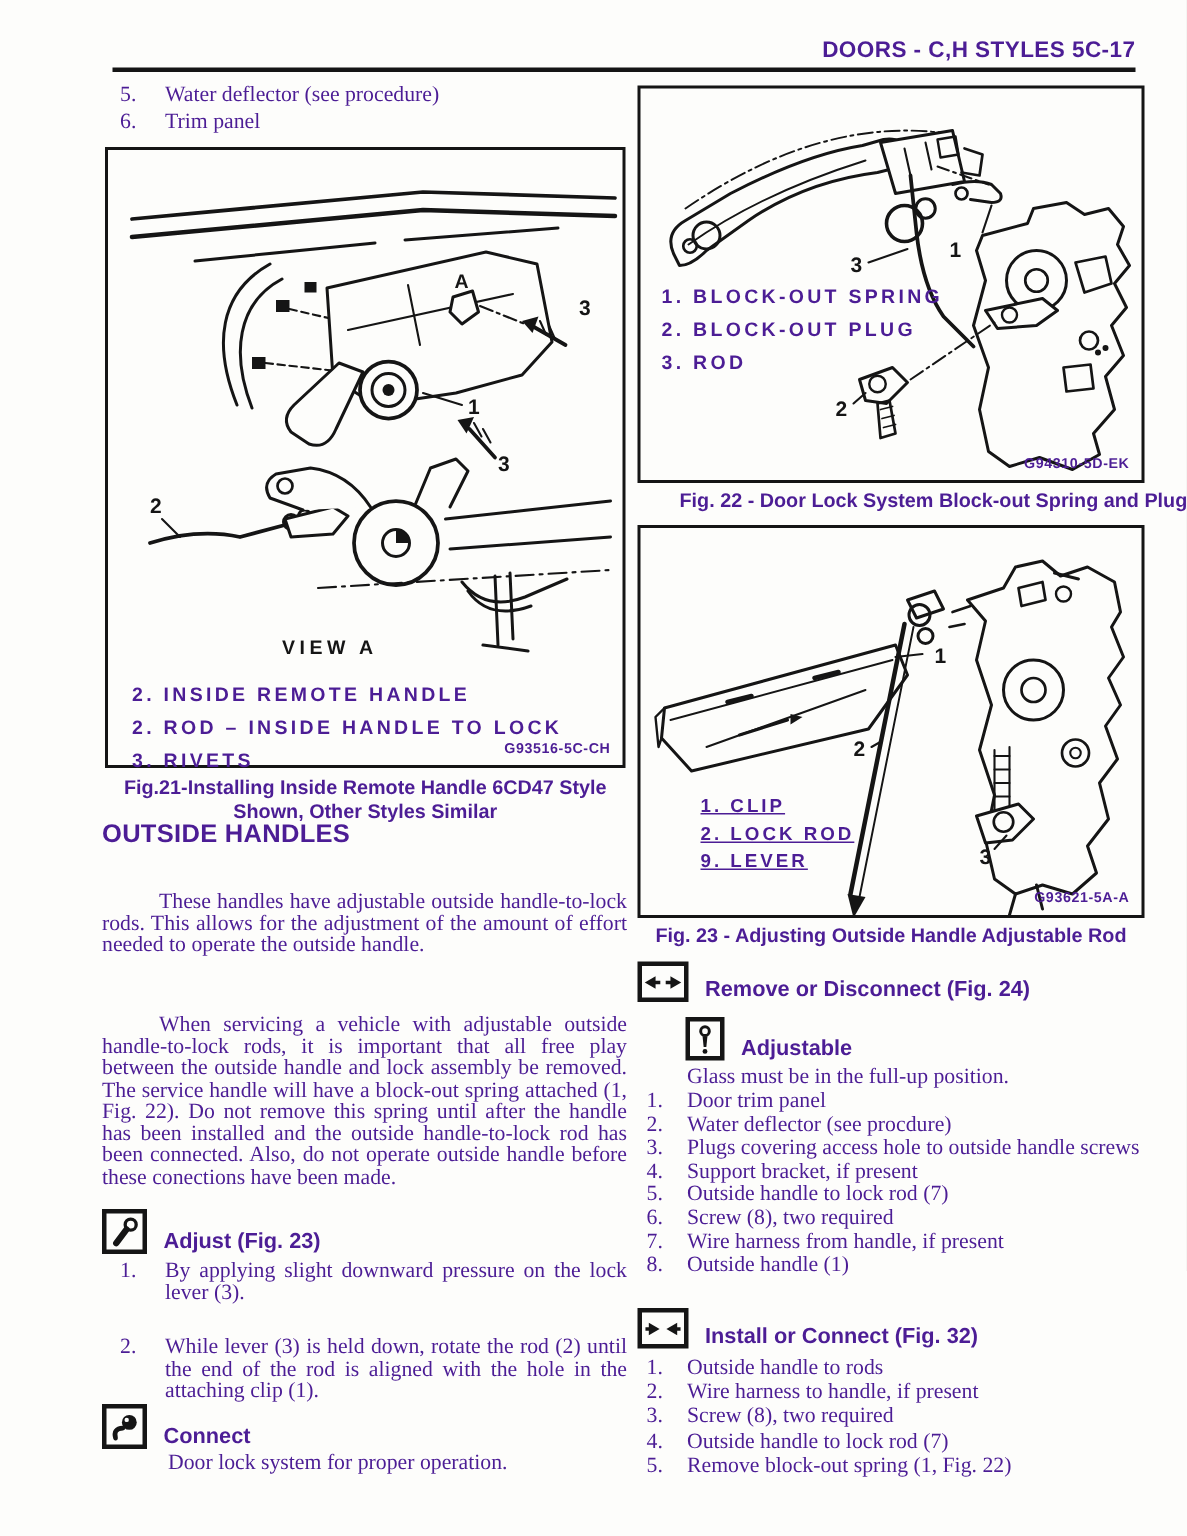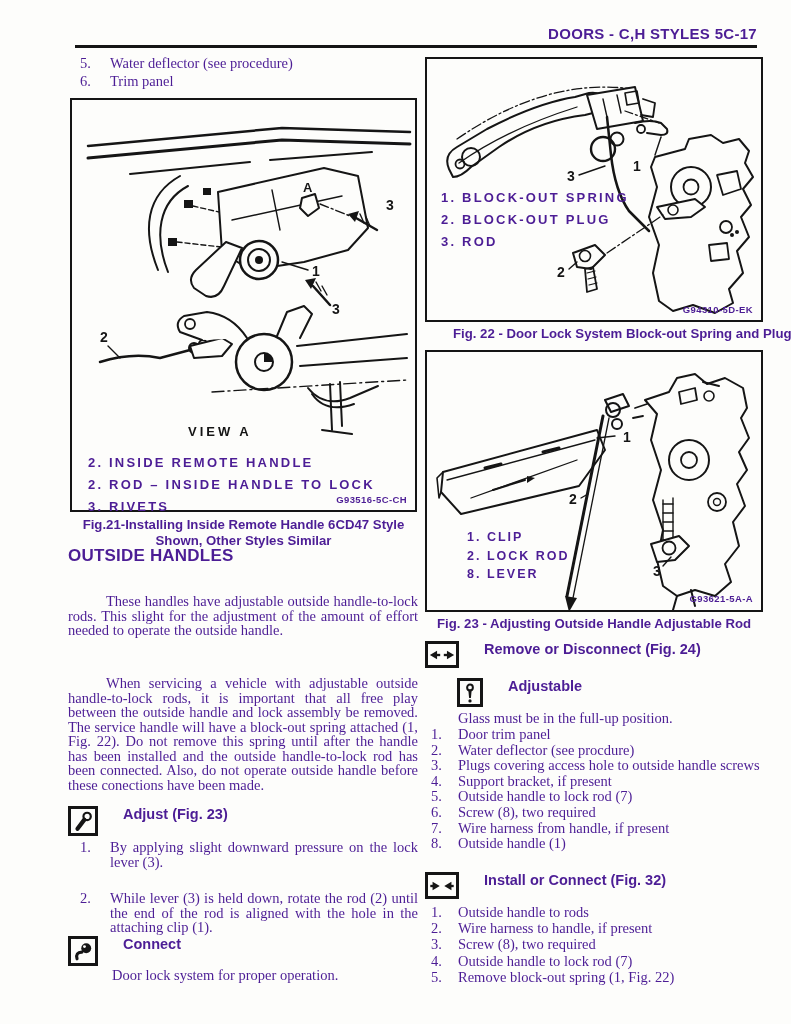--- a/index.html
+++ b/index.html
@@ -10,21 +10,21 @@
   .sans{font-family:"Liberation Sans",sans-serif;font-weight:bold;}
   .just{text-align:justify;}
   .figbox{position:absolute;border:2px solid #151515;background:#fdfdfb;box-sizing:border-box;}
   .legend{font-family:"Liberation Sans",sans-serif;font-weight:bold;font-size:13px;
           letter-spacing:2.2px;line-height:22px;white-space:nowrap;}
   .figcode{font-family:"Liberation Sans",sans-serif;font-weight:bold;font-size:9.5px;
            letter-spacing:.4px;white-space:nowrap;}
   .caption{font-family:"Liberation Sans",sans-serif;font-weight:bold;font-size:13.2px;
            text-align:center;line-height:15.5px;white-space:nowrap;}
   .sechead{font-family:"Liberation Sans",sans-serif;font-weight:bold;font-size:14.5px;white-space:nowrap;}
-  .hdrrow{display:flex;align-items:flex-start;gap:25px;}
+  .hdrrow{display:flex;align-items:flex-end;gap:11px;}
   .iconbox{border:3px solid #151515;background:#fdfdfb;display:flex;align-items:center;
            justify-content:center;box-sizing:border-box;flex:0 0 auto;}
   .lrow{display:flex;}
   .lnum{flex:0 0 30px;}
   .ltxt{flex:1 1 auto;text-align:justify;}
   .rlist .lrow{line-height:15.6px;}
   .rlist .lnum{flex:0 0 27px;}
   svg text{font-family:"Liberation Sans",sans-serif;font-weight:bold;}
 </style>
 </head>
@@ -114,21 +114,21 @@
     </div>
     <div class="abs figcode" style="right:8px;bottom:5px;">G93516-5C-CH</div>
   </div>
   <div class="abs caption" style="left:70px;top:517px;width:347px;">
     <div>Fig.21-Installing Inside Remote Handle 6CD47 Style</div>
     <div>Shown, Other Styles Similar</div>
   </div>
 
   <div class="abs sans" style="left:68px;top:546px;font-size:17px;letter-spacing:.2px;">OUTSIDE HANDLES</div>
 
-  <div class="abs ser just" style="left:68px;top:594px;width:350px;text-indent:38px;">These handles have adjustable outside handle-to-lock rods. This slight for the adjustment of the amount of effort needed to operate the outside handle.</div>
+  <div class="abs ser just" style="left:68px;top:594px;width:350px;text-indent:38px;">These handles have adjustable outside handle-to-lock rods. This allows for the adjustment of the amount of effort needed to operate the outside handle.</div>
 
   <div class="abs ser just" style="left:68px;top:676px;width:350px;text-indent:38px;">When servicing a vehicle with adjustable outside handle-to-lock rods, it is important that all free play between the outside handle and lock assembly be removed. The service handle will have a block-out spring attached (1, Fig. 22). Do not remove this spring until after the handle has been installed and the outside handle-to-lock rod has been connected. Also, do not operate outside handle before these conections have been made.</div>
 
   <div class="abs hdrrow" style="left:68px;top:806px;">
     <span class="iconbox" style="width:30px;height:30px;">
       <svg width="22" height="22" viewBox="0 0 24 24">
         <circle cx="16.5" cy="7" r="4" fill="none" stroke="#151515" stroke-width="2.4"></circle>
         <path d="M13.5 10.5 L6 20.5" stroke="#151515" stroke-width="4.6" stroke-linecap="round"></path>
       </svg>
     </span>
@@ -248,24 +248,24 @@
 
       <path d="M224 192 L252 184 L262 194 L248 208 L230 210 Z" stroke-width="2" fill="#fdfdfb"></path>
       <circle cx="242" cy="196" r="6.5" stroke-width="1.8"></circle>
       <path d="M236 214 L244 205" stroke-width="1.4"></path>
       <path d="M250 244 L246 258 M264 238 L268 254" stroke-width="2"></path>
 
       <text x="196" y="90" font-size="14" fill="#151515" stroke="none">1</text>
       <text x="142" y="152" font-size="14" fill="#151515" stroke="none">2</text>
       <text x="226" y="224" font-size="14" fill="#151515" stroke="none">3</text>
     </svg>
-    <div class="abs legend" style="left:40px;top:176px;font-size:12.5px;letter-spacing:2px;line-height:18.5px;">
+    <div class="abs legend" style="left:40px;top:176px;font-size:12.5px;letter-spacing:2px;line-height:18.5px;text-decoration:underline;">
       <div>1. CLIP</div>
       <div>2. LOCK ROD</div>
-      <div>8. LEVER</div>
+      <div>9. LEVER</div>
     </div>
     <div class="abs figcode" style="right:8px;bottom:6px;">G93621-5A-A</div>
   </div>
   <div class="abs caption" style="left:425px;top:616px;width:338px;">Fig. 23 - Adjusting Outside Handle Adjustable Rod</div>
 
   <div class="abs hdrrow" style="left:425px;top:641px;">
     <span class="iconbox" style="width:34px;height:27px;">
       <svg width="28" height="18" viewBox="0 0 30 20">
         <path d="M13 10 H9" stroke="#151515" stroke-width="2.6"></path>
         <polygon points="1.5,10 9.5,5.4 9.5,14.6" fill="#151515"></polygon>

